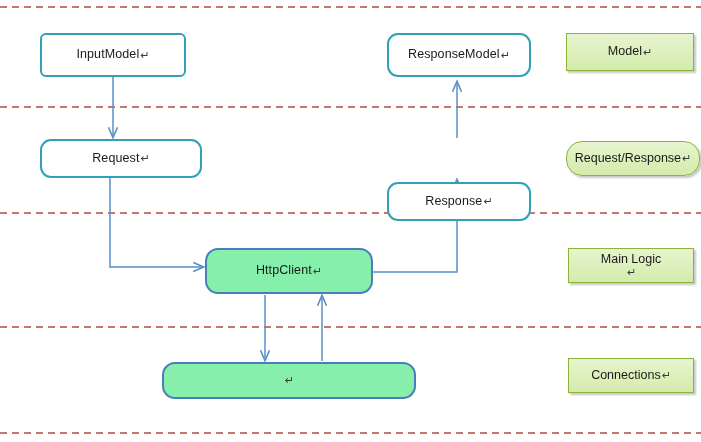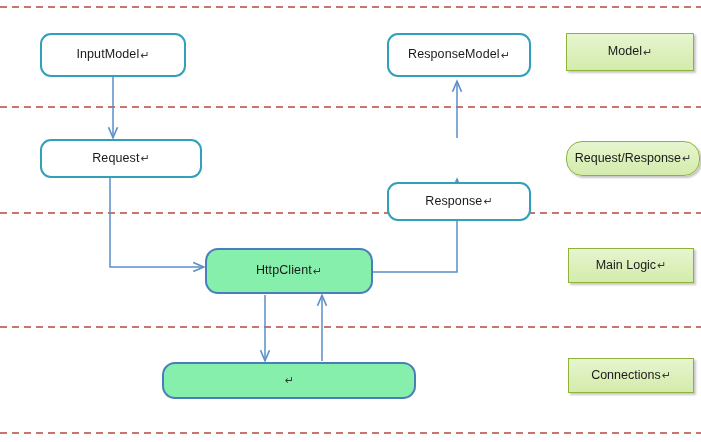--- a/index.html
+++ b/index.html
@@ -98,21 +98,21 @@
       <path d="M373,272 L457,272 L457,180" marker-end="url(#arrowOpen)"></path>
 
       <path d="M457,138 L457,82" marker-end="url(#arrowOpen)"></path>
 
       <path d="M265,295 L265,360" marker-end="url(#arrowOpen)"></path>
 
       <path d="M322,361 L322,296" marker-end="url(#arrowOpen)"></path>
     </g>
   </svg>
 
-  <div class="node teal" style="left:40px; top:33px; width:146px; height:44px;">
+  <div class="node teal" style="left:40px; top:33px; width:146px; height:44px;border-radius:6px;">
     <span>InputModel</span>
       <span class="cr">↵</span>
   </div>
 
   <div class="node teal" style="left:40px; top:139px; width:162px; height:39px;">
     <span>Request</span>
       <span class="cr">↵</span>
   </div>
 
   <div class="node teal" style="left:387px; top:33px; width:144px; height:44px;">
@@ -137,21 +137,21 @@
   <div class="legend" style="left:566px; top:33px; width:128px; height:38px;">
     <span>Model</span>
       <span class="cr">↵</span>
   </div>
 
   <div class="legend" style="left:566px; top:141px; width:134px; height:35px;border-radius:16px;">
     <span>Request/Response</span>
       <span class="cr">↵</span>
   </div>
 
-  <div class="legend" style="left:568px; top:248px; width:126px; height:35px;">
+  <div class="legend" style="left:568px; top:248px; width:126px; height:35px;flex-direction:column;">
     <span>Main Logic</span>
       <span class="cr">↵</span>
   </div>
 
   <div class="legend" style="left:568px; top:358px; width:126px; height:35px;">
     <span>Connections</span>
       <span class="cr">↵</span>
   </div>
 
 </div>

